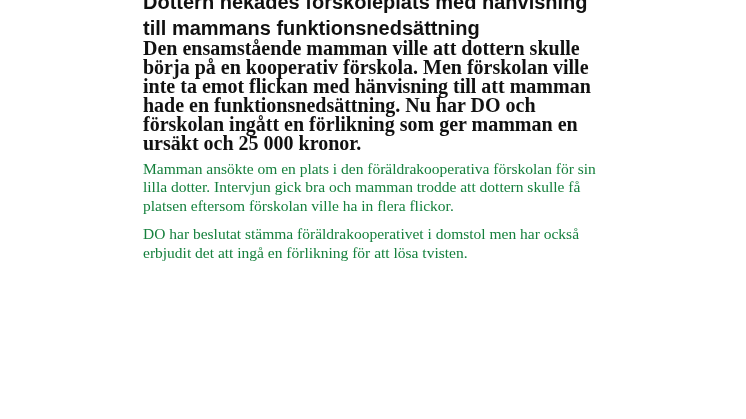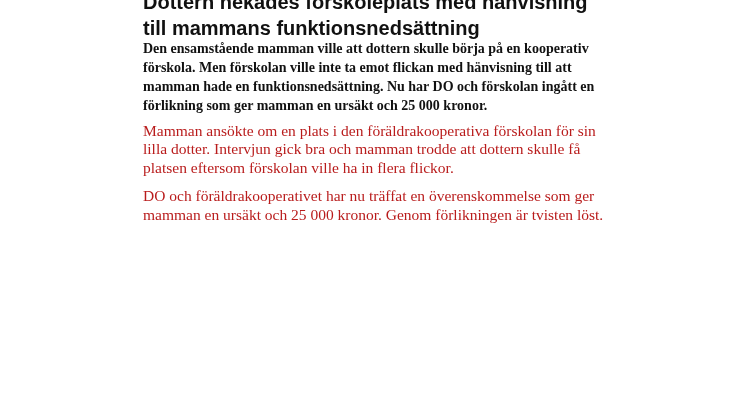--- a/index.html
+++ b/index.html
@@ -28,39 +28,39 @@
     font-family: "Liberation Sans", sans-serif;
     font-weight: bold;
     font-size: 20px;
     line-height: 26px;
     letter-spacing: 0;
     color: #111111;
     margin: -11px 0 -2px 0;
   }
   .lead {
     font-weight: bold;
-    font-size: 14px;
+    font-size: 20px;
     line-height: 19px;
     margin: 0 0 0 0;
     color: #111111;
   }
   .body-para {
     font-weight: normal;
     font-size: 15.5px;
     line-height: 18.4px;
     margin: 10px 0 0 0;
-    color: #b91c1c;
+    color: #15803d;
   }
   .body-para.first {
     margin-top: 7px;
   }
 </style>
 </head>
 <body>
 
 <div class="page">
   <div class="content">
     <h1 class="article-title">Dottern nekades förskoleplats med hänvisning till mammans funktionsnedsättning</h1>
     <p class="lead">Den ensamstående mamman ville att dottern skulle börja på en kooperativ förskola. Men förskolan ville inte ta emot flickan med hänvisning till att mamman hade en funktionsnedsättning. Nu har DO och förskolan ingått en förlikning som ger mamman en ursäkt och 25&nbsp;000 kronor.</p>
     <p class="body-para first">Mamman ansökte om en plats i den föräldrakooperativa förskolan för sin lilla dotter. Intervjun gick bra och mamman trodde att dottern skulle få platsen eftersom förskolan ville ha in flera flickor.</p>
-    <p class="body-para">DO och föräldrakooperativet har nu träffat en överenskommelse som ger mamman en ursäkt och 25&nbsp;000 kronor. Genom förlikningen är tvisten löst.</p>
+    <p class="body-para">DO har beslutat stämma föräldrakooperativet i domstol men har också erbjudit det att ingå en förlikning för att lösa tvisten.</p>
   </div>
 </div>
 
 </body></html>

